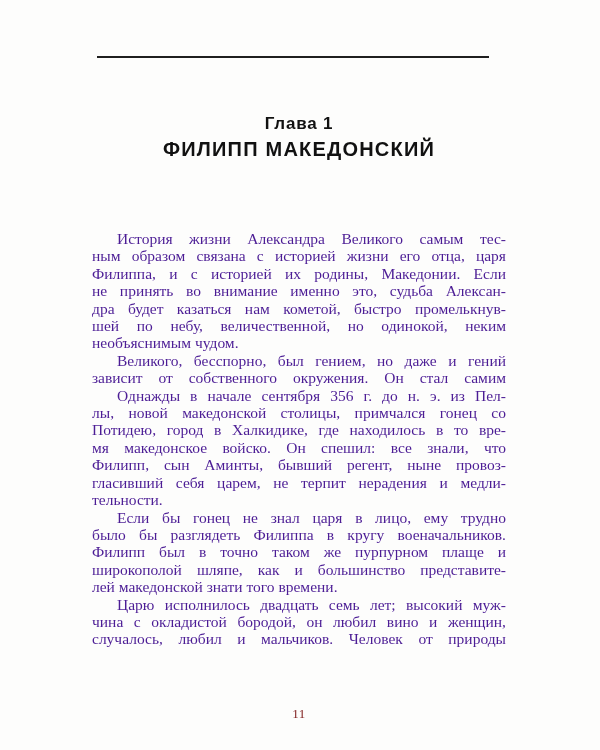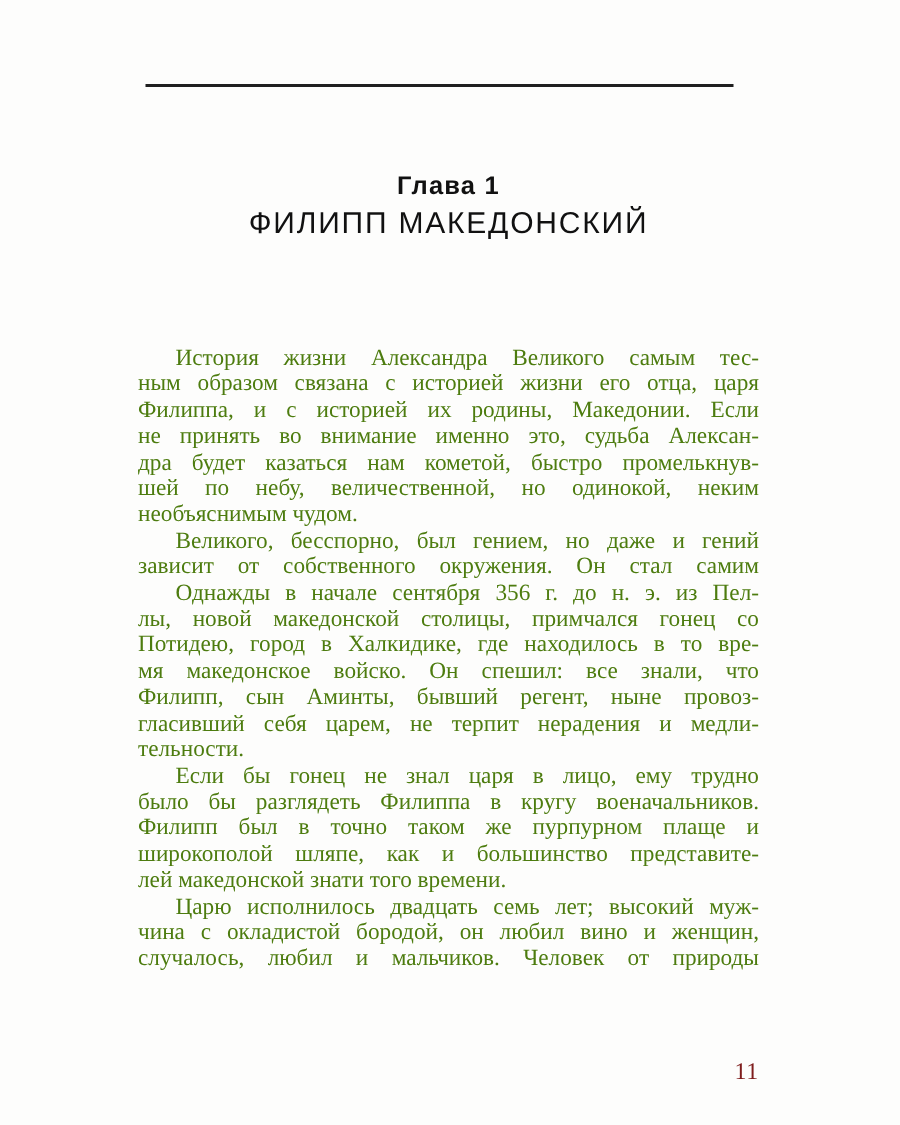--- a/index.html
+++ b/index.html
@@ -36,55 +36,55 @@
     letter-spacing: 0.8px;
     color: #111111;
   }
   .chapter-title {
     position: absolute;
     left: 92px;
     top: 138px;
     width: 414px;
     text-align: center;
     font-family: "Liberation Sans", sans-serif;
-    font-weight: normal;
+    font-weight: bold;
     font-size: 20px;
     letter-spacing: 1.2px;
     color: #111111;
   }
   .body-text {
     position: absolute;
     left: 92px;
     top: 230px;
     width: 414px;
     font-size: 15.5px;
     line-height: 17.4px;
-    color: #4d7c0f;
+    color: #4c1d95;
   }
   .paragraph {
     margin: 0;
     padding: 0;
   }
   .line {
     text-align: justify;
     text-align-last: justify;
   }
   .line.para-first {
     text-indent: 25px;
   }
   .line.para-last {
     text-align-last: left;
   }
   .page-number {
     position: absolute;
     left: 92px;
     top: 706px;
     width: 414px;
-    text-align: right;
-    font-size: 16px;
+    text-align: center;
+    font-size: 13px;
     letter-spacing: 0.5px;
     color: #7f1d1d;
   }
 </style>
 </head>
 <body>
 
 <div class="page" style="background: rgb(253, 253, 252); color: rgb(27, 27, 27);">
   <div class="top-rule"></div>
   <div class="chapter-label">Глава 1</div>

